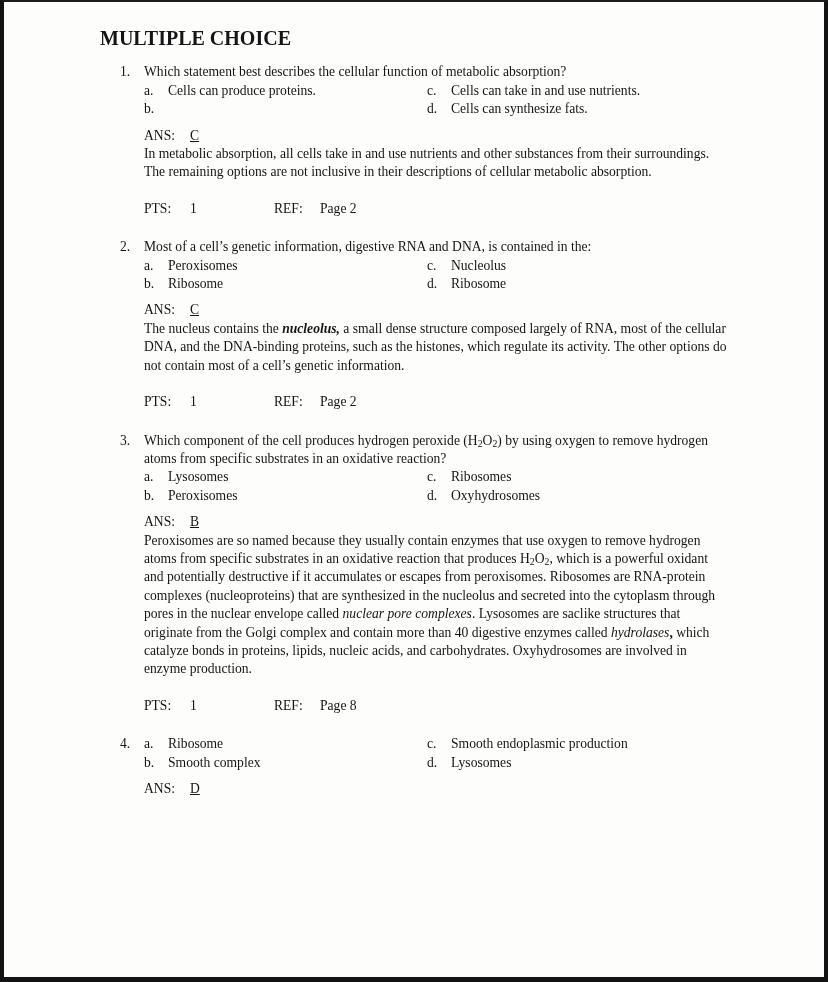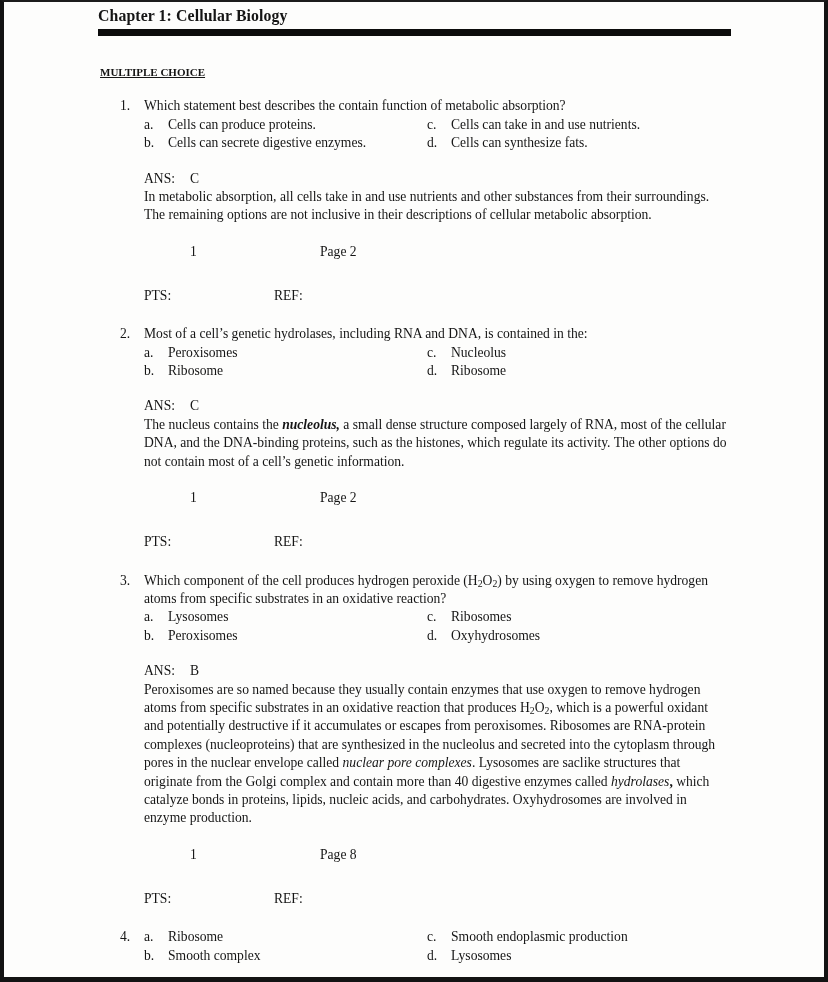--- a/index.html
+++ b/index.html
@@ -14,68 +14,63 @@
     border-bottom:5px solid #131313;
     font-family:"Liberation Serif","DejaVu Serif",serif;
     font-size:13.6px;
     line-height:18.4px;
     color:#151515;
     overflow:hidden;
   }
   .doc-header { margin:4px 0 0 94px; }
   .chapter-title { font-weight:bold; font-size:15.8px; line-height:20px; letter-spacing:0.1px; }
   .title-rule { width:633px; height:7px; background:#0c0c0c; margin-top:3px; }
-  .section-heading { margin:27px 0 0 96px; font-weight:bold; font-size:11px;text-decoration:underline; }
+  .section-heading { margin:27px 0 0 96px; font-weight:bold; font-size:20px; }
   .questions { margin-top:16px; }
   .question { margin:0 0 20px 116px; display:flex; }
   .q-num { width:24px; flex:none; }
   .q-body { width:583px; flex:none; }
   .options { display:grid; grid-template-columns:283px 1fr; }
   .option { display:flex; }
   .opt-letter { width:24px; flex:none; }
-  .ans-line { margin-top:17px; }
+  .ans-line { margin-top:8px;text-decoration:underline; }
   .inline-label { display:inline-block; width:46px; }
   .pts-line { margin-top:18px; display:flex; }
   .pts-pair { width:130px; display:flex; flex:none; }
-  .lbl { display:inline-block; width:46px; flex:none;margin-top:44px; }
+  .lbl { display:inline-block; width:46px; flex:none; }
   .rationale { }
   sub { font-size:0.72em; line-height:0; position:relative; top:0.22em; vertical-align:baseline; }
   i { font-style:italic;text-align:right; }
   b { font-weight:bold; }
 </style>
 </head>
 <body>
 
 <div class="page">
 
-  <div class="doc-header">
-    <div class="chapter-title">Chapter 1: Cellular Biology</div>
-    <div class="title-rule"></div>
-  </div>
 
   <div class="section-heading">MULTIPLE CHOICE</div>
 
   <div class="questions">
 
     <div class="question">
       <span class="q-num">1.</span>
       <div class="q-body">
-        <div class="stem">Which statement best describes the contain function of metabolic absorption?</div>
+        <div class="stem">Which statement best describes the cellular function of metabolic absorption?</div>
         <div class="options">
           <div class="option">
               <span class="opt-letter">a.</span>
               <span>Cells can produce proteins.</span>
             </div>
           <div class="option">
               <span class="opt-letter">c.</span>
               <span>Cells can take in and use nutrients.</span>
             </div>
           <div class="option">
               <span class="opt-letter">b.</span>
-              <span>Cells can secrete digestive enzymes.</span>
             </div>
           <div class="option">
               <span class="opt-letter">d.</span>
               <span>Cells can synthesize fats.</span>
             </div>
         </div>
         <div class="ans-line"><span class="inline-label">ANS:</span><span>C</span></div>
         <div class="rationale">In metabolic absorption, all cells take in and use nutrients and other substances from their surroundings. The remaining options are not inclusive in their descriptions of cellular metabolic absorption.</div>
         <div class="pts-line">
           <span class="pts-pair">
@@ -84,21 +79,21 @@
             </span>
           <span class="lbl">REF:</span>
             <span>Page 2</span>
         </div>
       </div>
     </div>
 
     <div class="question">
       <span class="q-num">2.</span>
       <div class="q-body">
-        <div class="stem">Most of a cell’s genetic hydrolases, including RNA and DNA, is contained in the:</div>
+        <div class="stem">Most of a cell’s genetic information, digestive RNA and DNA, is contained in the:</div>
         <div class="options">
           <div class="option">
               <span class="opt-letter">a.</span>
               <span>Peroxisomes</span>
             </div>
           <div class="option">
               <span class="opt-letter">c.</span>
               <span>Nucleolus</span>
             </div>
           <div class="option">

